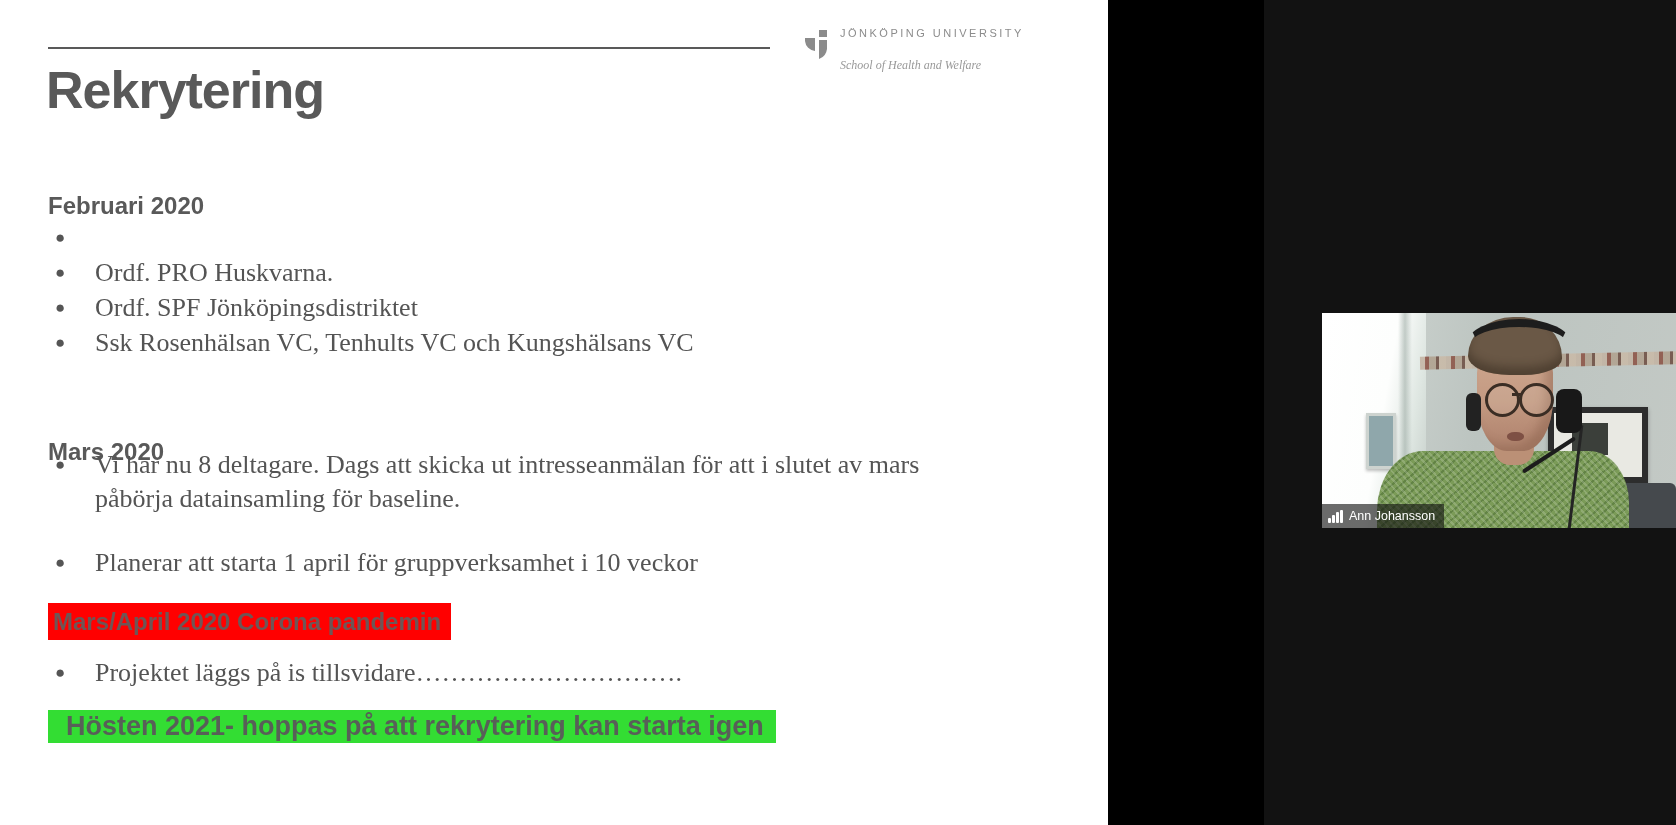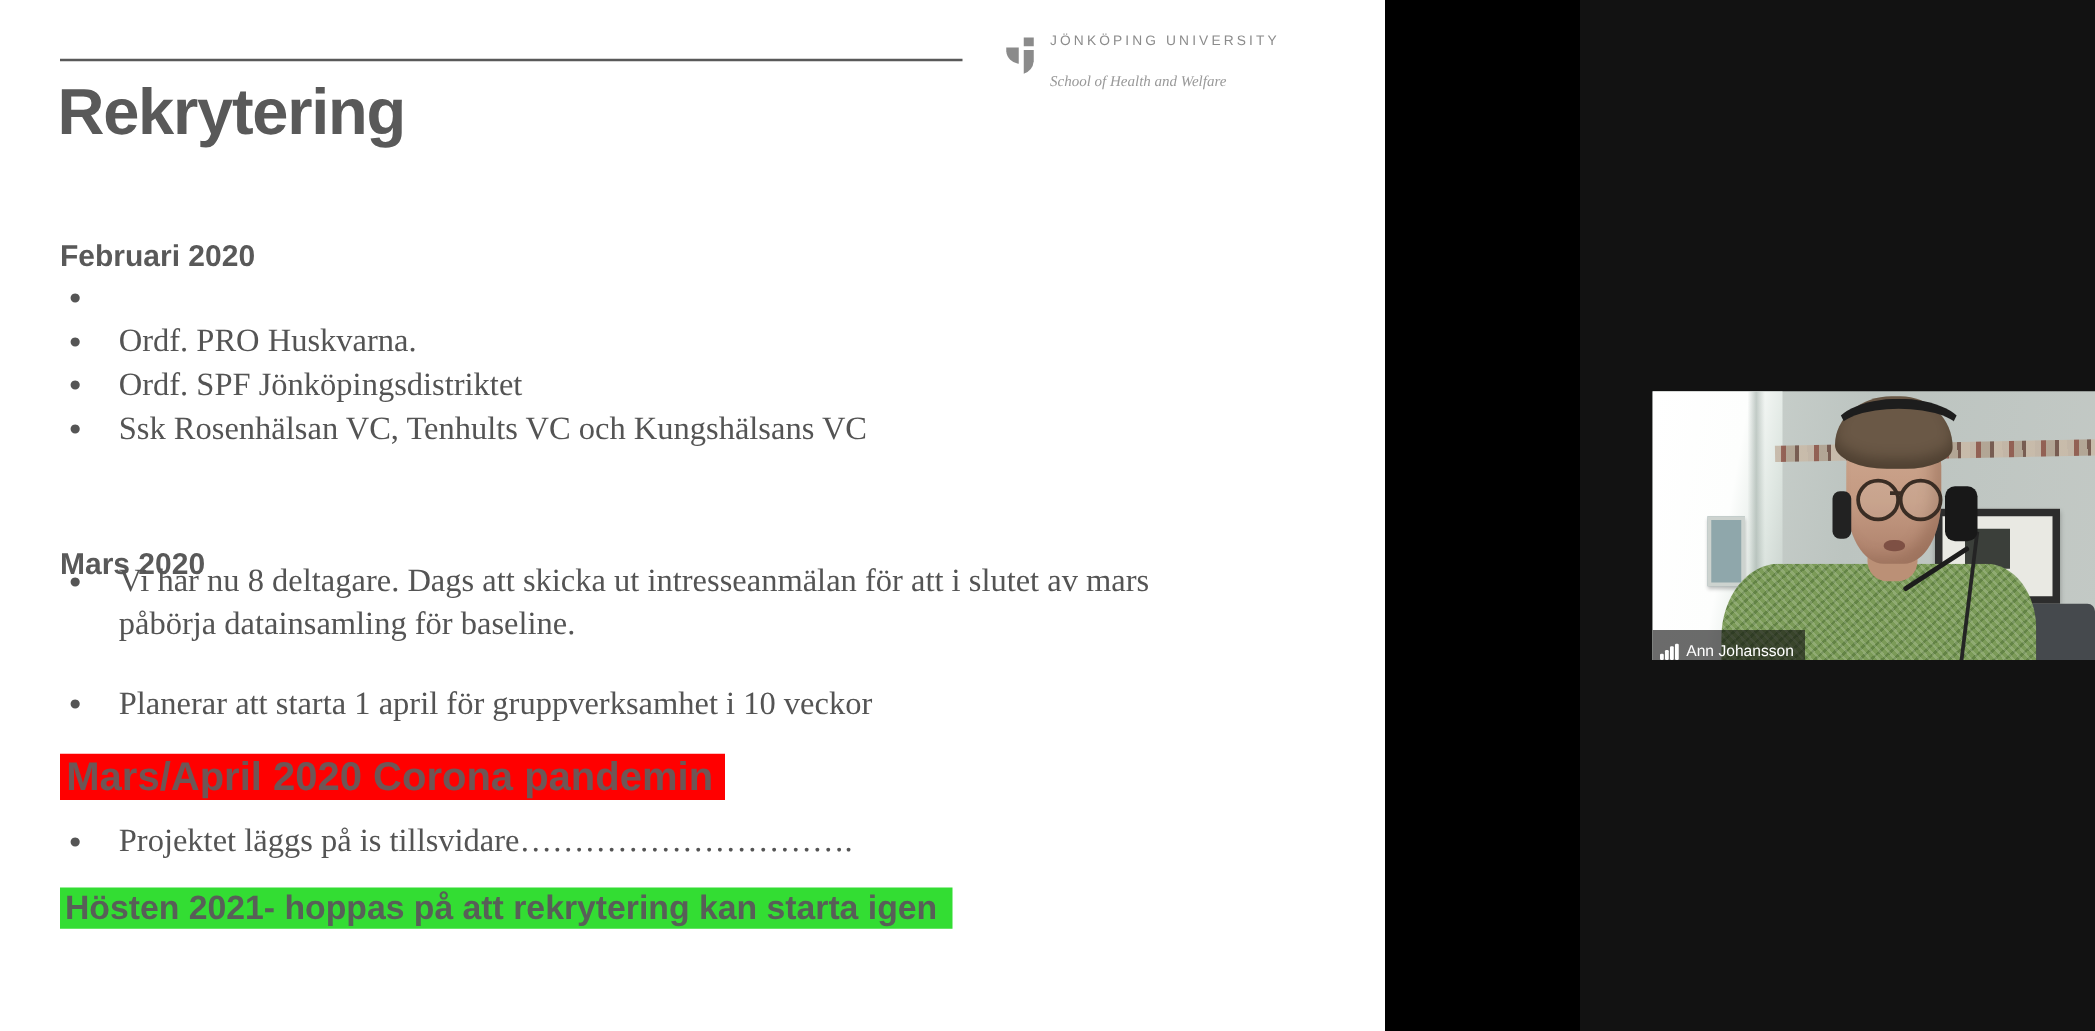--- a/index.html
+++ b/index.html
@@ -24,22 +24,22 @@
   .bullets.feb{top:221px;}
   .bullets.feb li{margin-bottom:1px;}
   .bdot{flex:0 0 40px;font-size:17px;line-height:34px;color:#555;padding-left:7px;}
   .btext{max-width:860px;}
   .bullet-single{position:absolute;left:48px;display:flex;color:#545454;font-family:"Liberation Serif",serif;font-size:26px;line-height:34px;}
   .b-vihar{top:448px;}
   .b-planerar{top:546px;}
   .b-projektet{top:656px;}
 
   .hl{position:absolute;left:48px;display:inline-block;font-weight:700;color:#5d5454;white-space:nowrap;}
-  .hl.red{top:603px;background:#ff0000;font-size:32px;line-height:37px;padding:0 10px 0 5px;color:#6e5656;}
-  .hl.green{top:710px;background:#33dd33;font-size:27px;line-height:33px;padding:0 12px 0 4px;color:#585f58;}
+  .hl.red{top:603px;background:#ff0000;font-size:24px;line-height:37px;padding:0 10px 0 5px;color:#6e5656;}
+  .hl.green{top:710px;background:#33dd33;font-size:27px;line-height:33px;padding:0 12px 0 18px;color:#585f58;}
 
   
   .video-panel{position:absolute;left:1264px;top:0;width:412px;height:825px;background:#121212;}
 
   .video-tile{position:absolute;left:1322px;top:313px;width:354px;height:215px;overflow:hidden;
               background:linear-gradient(100deg,#d3d9d5 0%,#bcc4c0 45%,#c3c9c5 100%);}
   .v-window{position:absolute;left:0;top:0;width:104px;height:215px;
             background:linear-gradient(100deg,#ffffff 0%,#fdfefd 55%,#dfe7e2 78%,#c2cbc6 100%);}
   .v-curtain{position:absolute;left:76px;top:0;width:14px;height:215px;
              background:linear-gradient(90deg,rgba(160,175,168,.0),rgba(150,165,158,.55),rgba(160,175,168,.0));}
@@ -68,21 +68,21 @@
   .p-earcup-r{position:absolute;left:234px;top:76px;width:26px;height:44px;background:#181818;border-radius:8px;}
   .p-earcup-l{position:absolute;left:144px;top:80px;width:15px;height:38px;background:#222;border-radius:6px;}
   .p-glass-l{position:absolute;left:163px;top:70px;width:29px;height:28px;border:3px solid #3a2d24;border-radius:50%;background:rgba(230,220,210,.15);}
   .p-glass-r{position:absolute;left:197px;top:70px;width:29px;height:28px;border:3px solid #3a2d24;border-radius:50%;background:rgba(230,220,210,.15);}
   .p-bridge{position:absolute;left:190px;top:80px;width:9px;height:3px;background:#3a2d24;}
   .p-mouth{position:absolute;left:185px;top:119px;width:17px;height:9px;background:#7e5044;border-radius:45%;}
   .p-boom{position:absolute;left:196px;top:140px;width:62px;height:4px;background:#1c1c1c;border-radius:2px;transform:rotate(-33deg);}
   .p-cable{position:absolute;left:252px;top:112px;width:3px;height:104px;background:#242424;transform:rotate(7deg);}
   .v-chair{position:absolute;left:262px;top:170px;width:92px;height:45px;background:#45494d;border-radius:16px 6px 0 0;}
 
-  .name-label{position:absolute;left:0;bottom:0;height:24px;padding:0 9px 0 6px;display:flex;align-items:flex-end;gap:6px;
+  .name-label{position:absolute;left:0;bottom:0;height:24px;padding:0 9px 0 6px;display:flex;align-items:center;gap:6px;
               background:rgba(16,16,16,.62);color:#fff;font-size:12.5px;}
   .signal{display:flex;align-items:flex-end;gap:1px;height:13px;}
   .signal i{display:block;width:3px;background:#fff;border-radius:1px;}
   .signal i:nth-child(1){height:5px;}
   .signal i:nth-child(2){height:8px;}
   .signal i:nth-child(3){height:11px;}
   .signal i:nth-child(4){height:13px;}
 </style>
 </head>
 <body>

